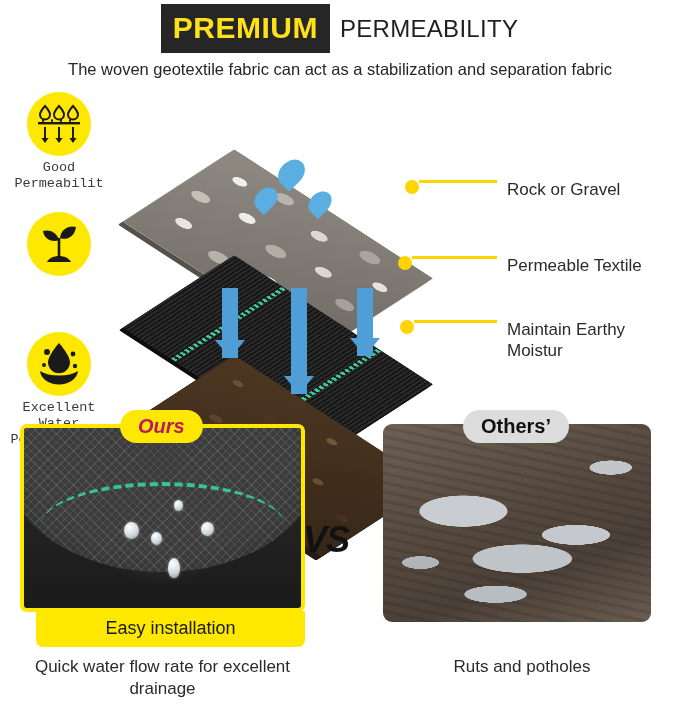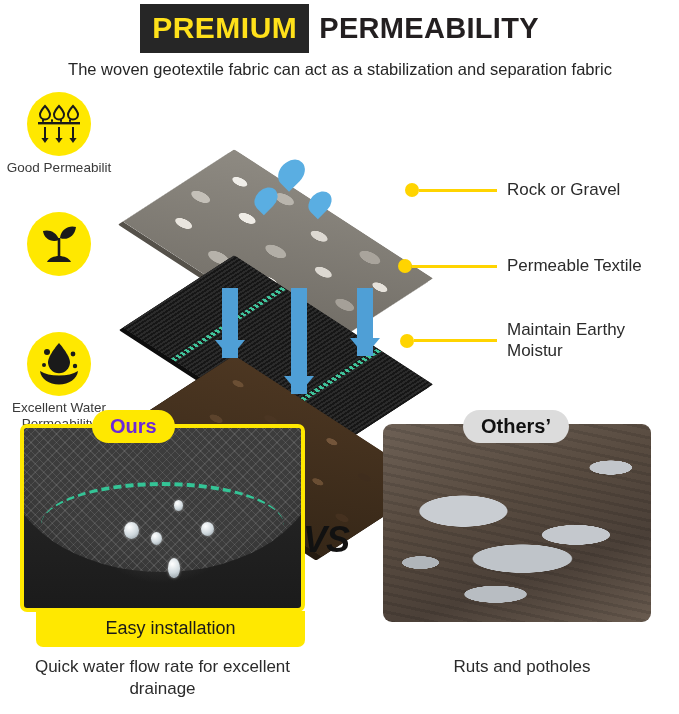--- a/index.html
+++ b/index.html
@@ -36,22 +36,22 @@
     background: #262626;
     color: #ffe11a;
     font-weight: bold;
     font-size: 30px;
     letter-spacing: 0.5px;
     line-height: 1;
     padding: 9px 12px 10px 12px;
   }
   .title-main {
     color: #231f20;
-    font-weight: bold;
-    font-size: 29px;
+    font-weight: normal;
+    font-size: 24px;
     letter-spacing: 0.3px;
     line-height: 1;
   }
   .subtitle {
     position: absolute;
     left: 60px; top: 58px;
     width: 560px;
     text-align: center;
     font-size: 16.5px;
     line-height: 1.35;
@@ -61,20 +61,21 @@
   
   .features {
     position: absolute;
     left: 0; top: 92px;
     width: 118px;
   }
   .feature {
     position: absolute;
     width: 118px;
     text-align: center;
+    font-family: Liberation Mono, monospace;
   }
   .feature.f1 { top: 0px; }
   .feature.f2 { top: 120px; }
   .feature.f3 { top: 240px; }
   .circle {
     width: 64px; height: 64px;
     border-radius: 50%;
     background: #ffe800;
     margin: 0 auto;
     position: relative;
@@ -190,21 +191,21 @@
   .arrow.a1 .shaft { height: 52px; }
   .arrow.a2 { left: 291px; top: 288px; }
   .arrow.a2 .shaft { height: 88px; }
   .arrow.a3 { left: 357px; top: 288px; }
   .arrow.a3 .shaft { height: 50px; }
 
   
   .callout {
     position: absolute;
     display: flex;
-    align-items: center;
+    align-items: flex-start;
   }
   .callout .dot {
     width: 14px; height: 14px;
     border-radius: 50%;
     background: #ffd400;
     flex: 0 0 auto;
   }
   .callout .line {
     height: 3px;
     background: #ffd400;
@@ -301,23 +302,24 @@
     position: absolute;
     top: -14px;
     padding: 5px 18px 6px;
     border-radius: 18px;
     font-weight: bold;
     font-size: 20px;
     line-height: 1.1;
     z-index: 9;
   }
   .badge.ours-badge {
-    left: 72px;
+    left: 100px;
     background: #ffe800;
-    color: #6d28d9;
+    color: #be185d;
+    font-style: italic;
   }
   .badge.others-badge {
     left: 80px;
     background: #dcdcdc;
     color: #111111;
   }
 
   .vs {
     position: absolute;
     left: 303px; top: 95px;

